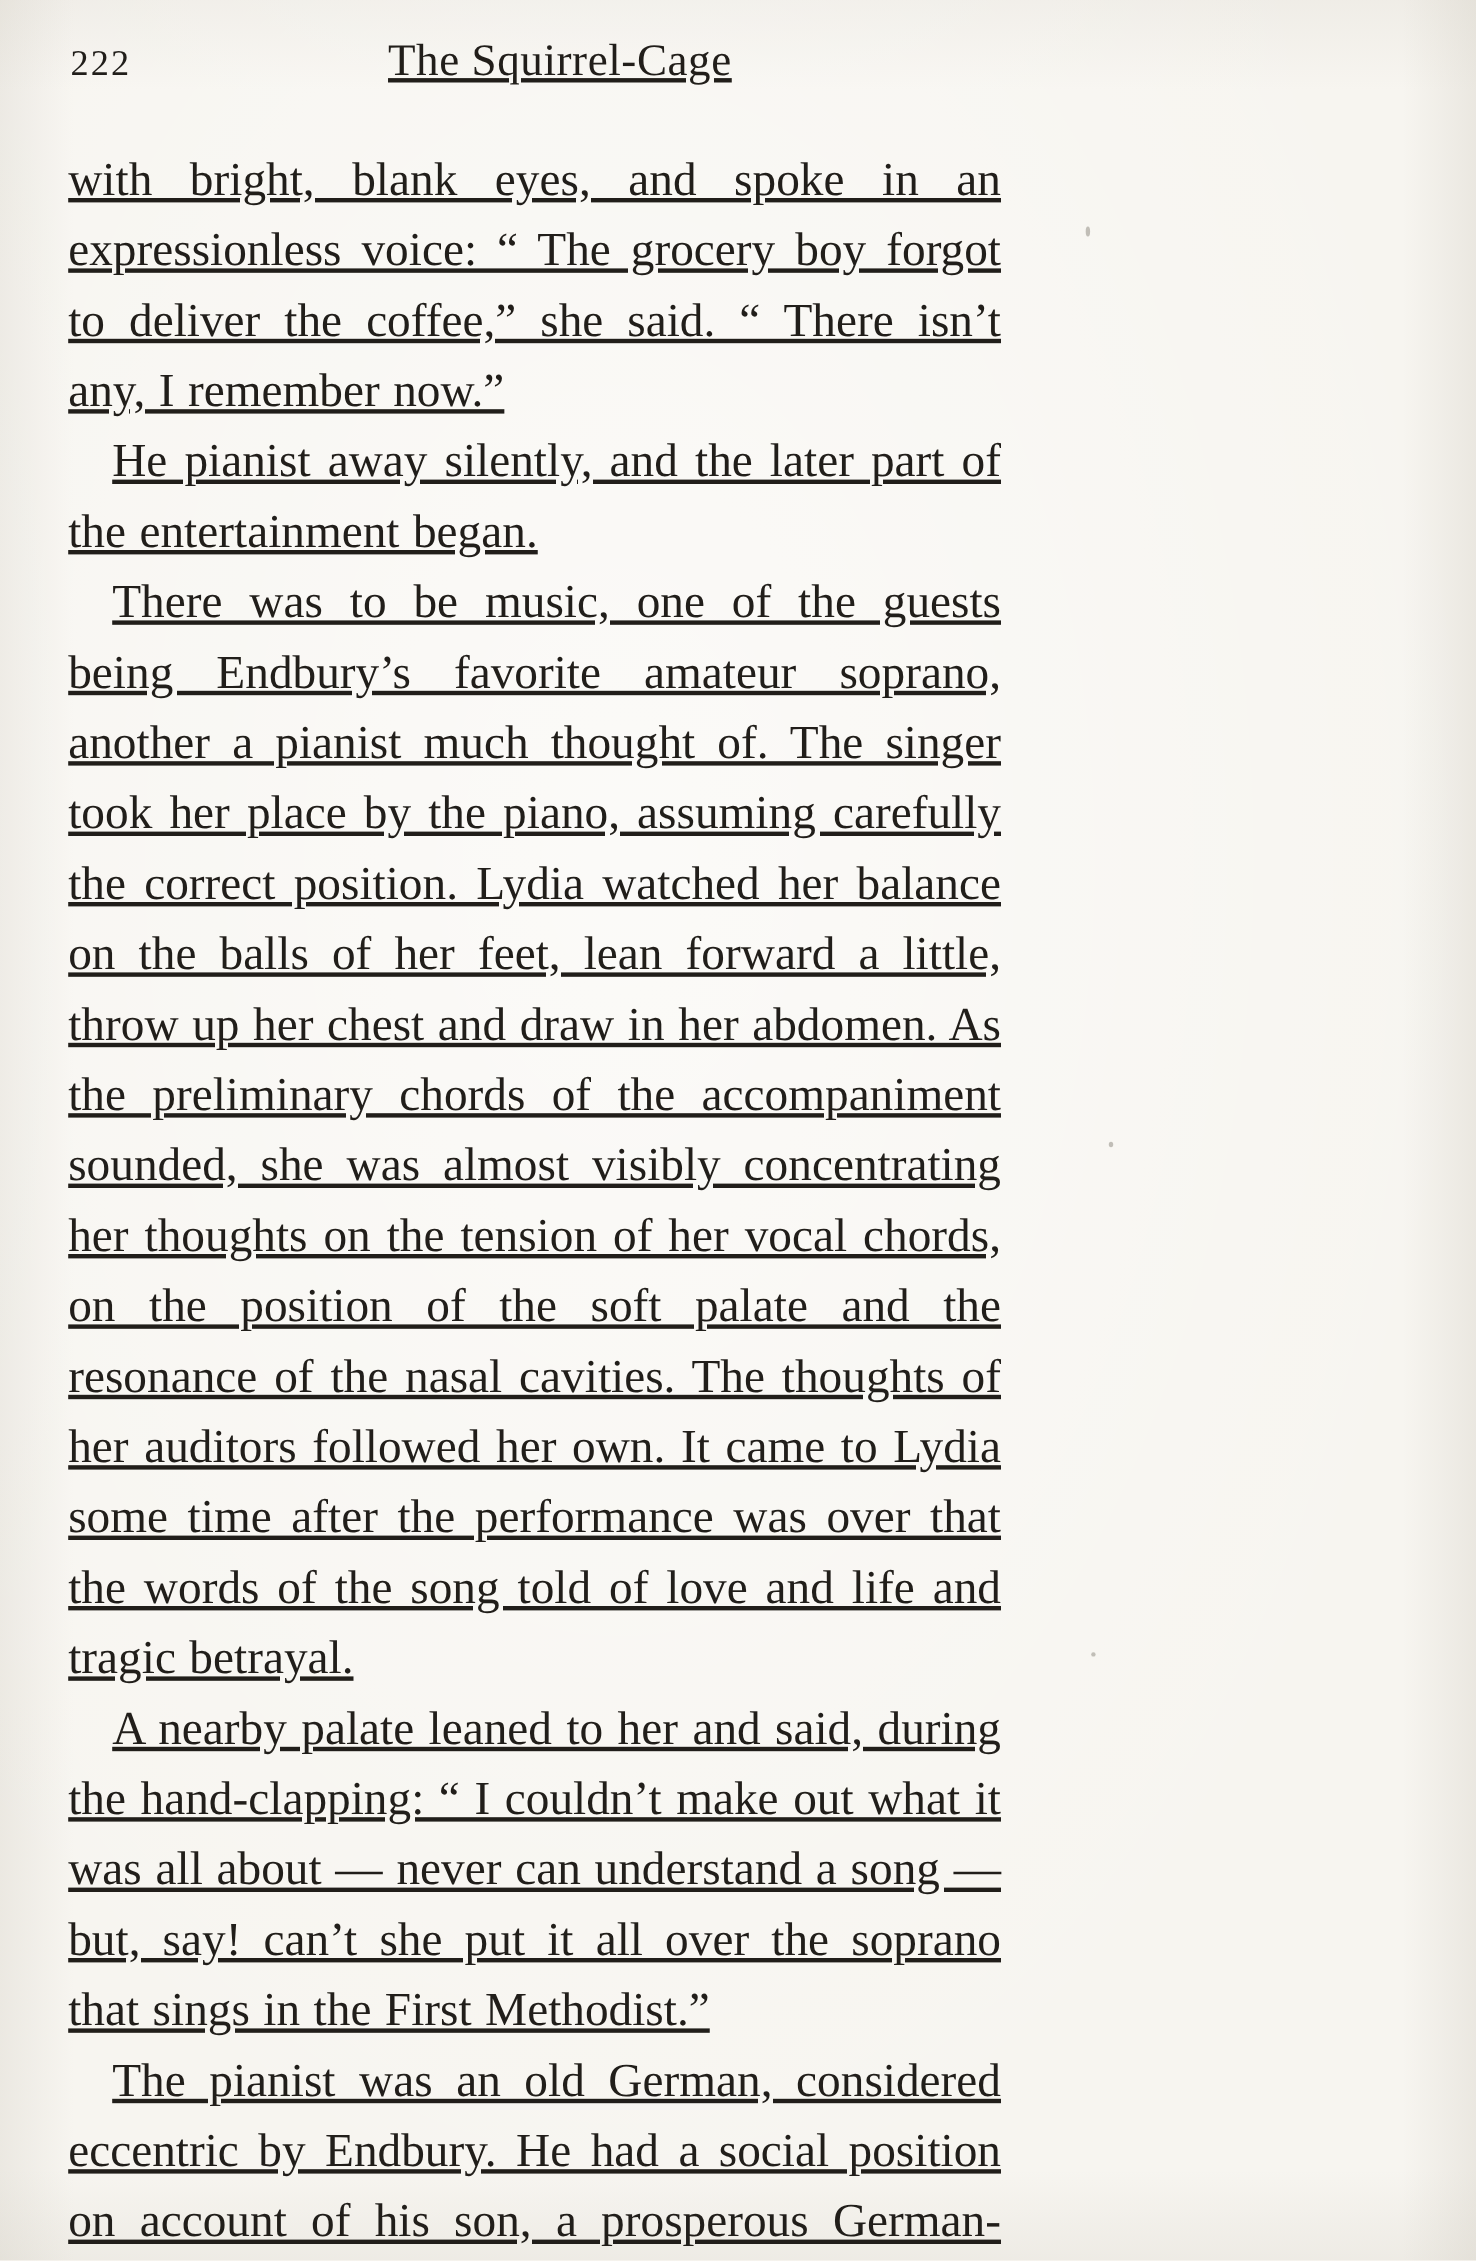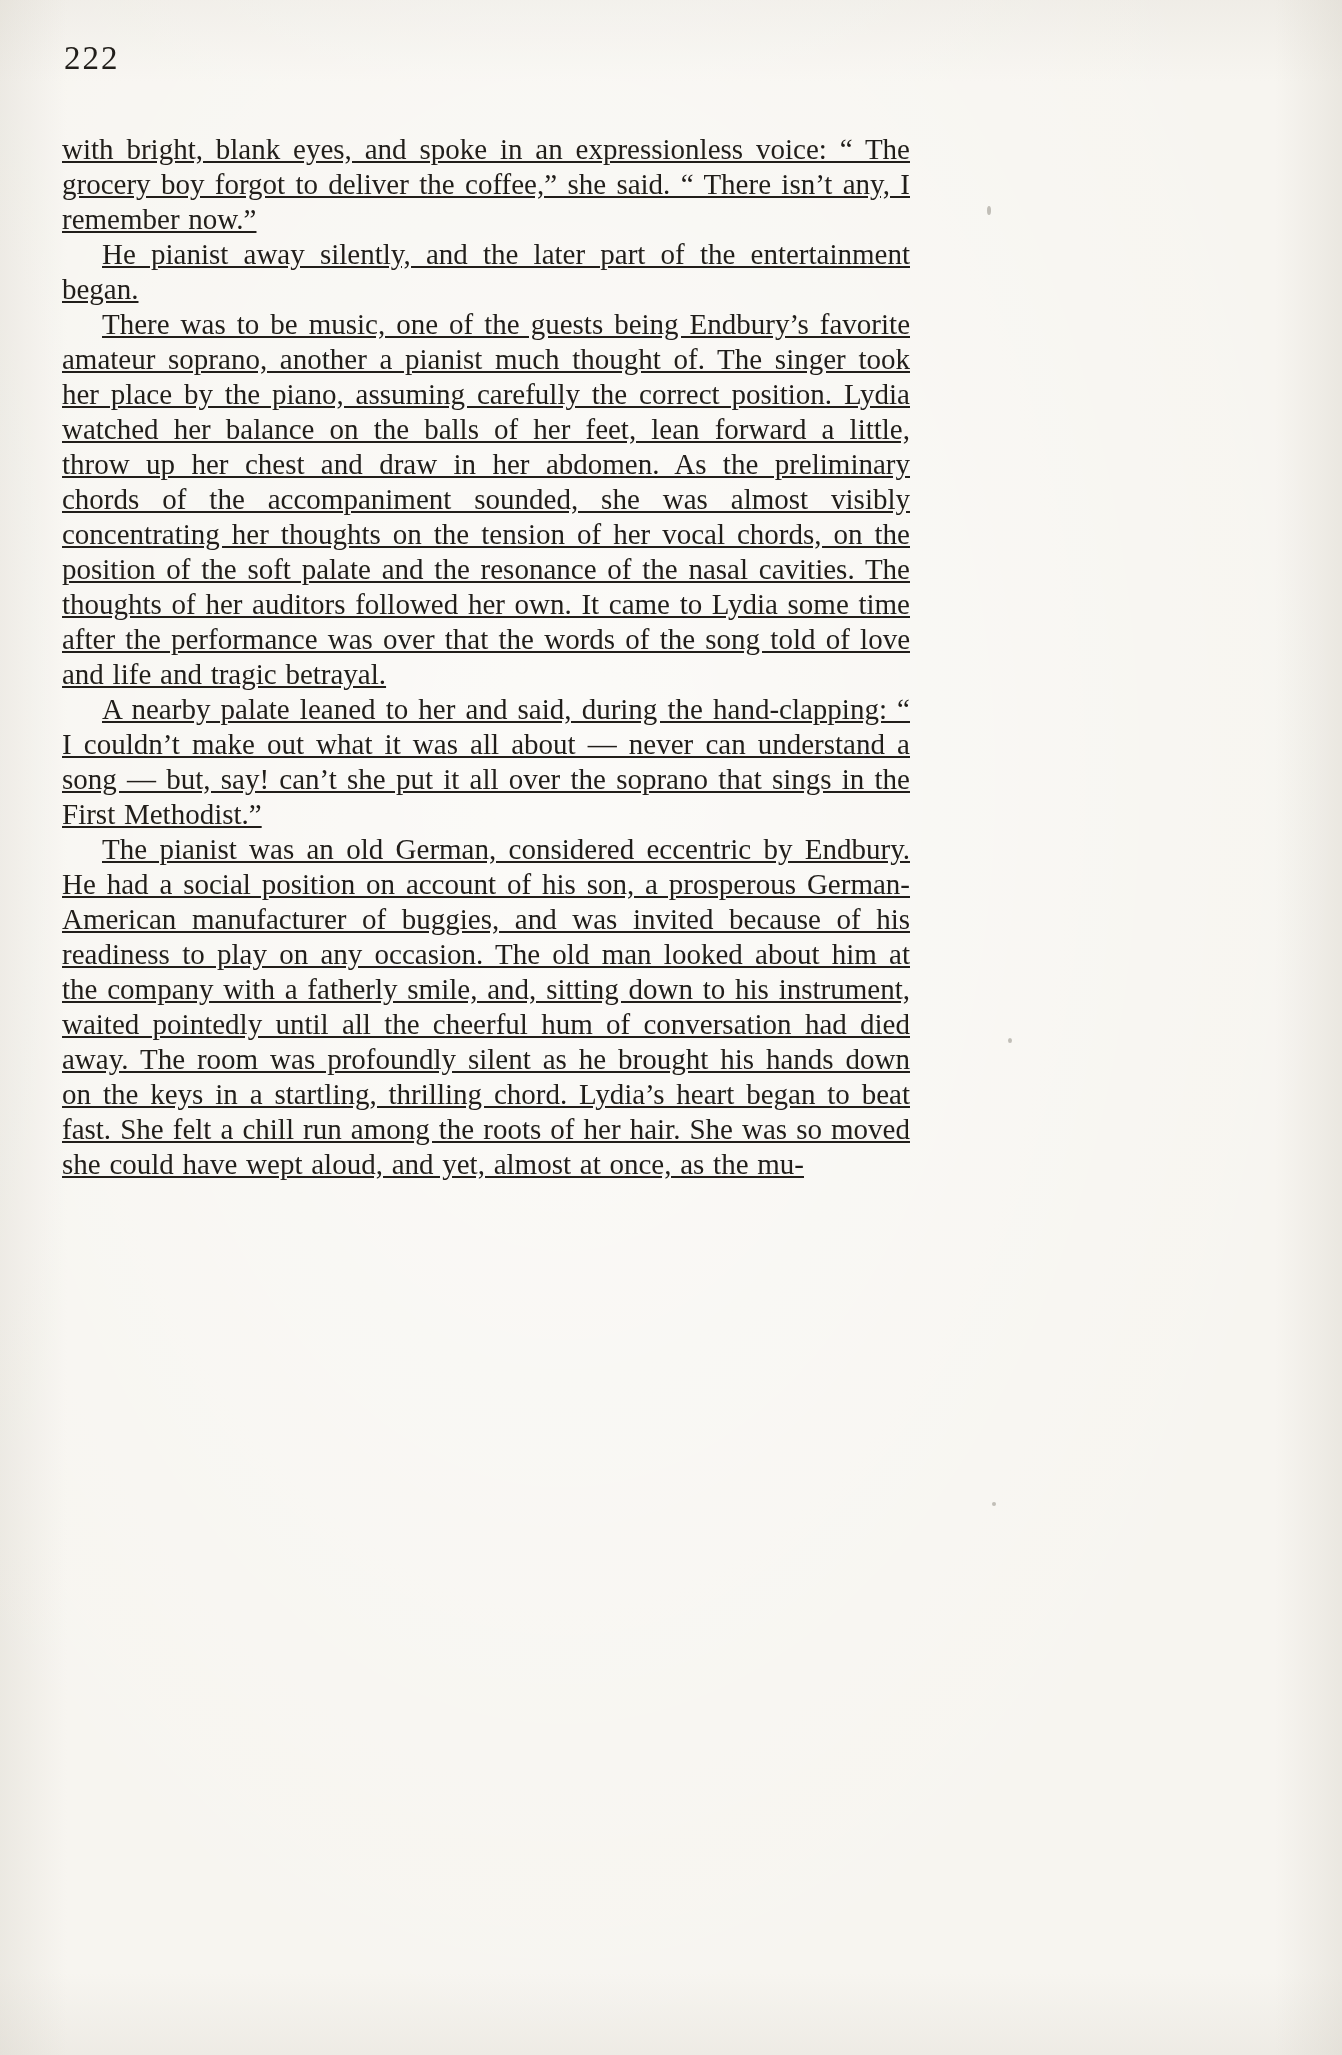--- a/index.html
+++ b/index.html
@@ -46,22 +46,22 @@
       text-align: center;
       font-size: 41px;
       padding-left: 46px;
       letter-spacing: 0.5px;
     }
     main {
       margin-top: 44px;
     }
     p.para {
       margin: 0;
-      font-size: 29px;
-      line-height: 35px;
+      font-size: 43px;
+      line-height: 64px;
       text-align: justify;
       word-spacing: 1.5px;
     }
     p.para.indent {
       text-indent: 40px;
     }
     .speck {
       position: absolute;
       background: #8a857c;
       border-radius: 50%;
@@ -69,20 +69,21 @@
     }
   </style>
 </head>
 <body>
 
 <div class="scan-bg"></div>
 
 <div class="text-column">
   <header class="running-head">
     <span class="page-number">222</span>
+    <span class="head-title">The Squirrel-Cage</span>
   </header>
   <main>
     <p class="para">with bright, blank eyes, and spoke in an expressionless voice: “ The grocery boy forgot to deliver the coffee,” she said.  “ There isn’t any, I remember now.”</p>
     <p class="para indent">He pianist away silently, and the later part of the entertainment began.</p>
     <p class="para indent">There was to be music, one of the guests being Endbury’s favorite amateur soprano, another a pianist much thought of.  The singer took her place by the piano, assuming carefully the correct position.  Lydia watched her balance on the balls of her feet, lean forward a little, throw up her chest and draw in her abdomen.  As the preliminary chords of the accompaniment sounded, she was almost visibly concentrating her thoughts on the tension of her vocal chords, on the position of the soft palate and the resonance of the nasal cavities.  The thoughts of her auditors followed her own.  It came to Lydia some time after the performance was over that the words of the song told of love and life and tragic betrayal.</p>
     <p class="para indent">A nearby palate leaned to her and said, during the hand-clapping:  “ I couldn’t make out what it was all about — never can understand a song — but, say! can’t she put it all over the soprano that sings in the First Methodist.”</p>
     <p class="para indent">The pianist was an old German, considered eccentric by Endbury.  He had a social position on account of his son, a prosperous German-American manufacturer of buggies, and was invited because of his readiness to play on any occasion.  The old man looked about him at the company with a fatherly smile, and, sitting down to his instrument, waited pointedly until all the cheerful hum of conversation had died away.  The room was profoundly silent as he brought his hands down on the keys in a startling, thrilling chord.  Lydia’s heart began to beat fast.  She felt a chill run among the roots of her hair.  She was so moved she could have wept aloud, and yet, almost at once, as the mu-</p>
   </main>
 </div>
 

